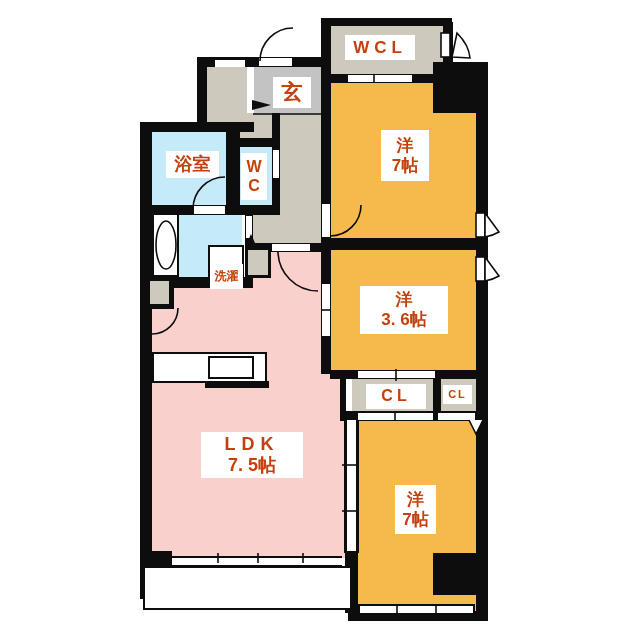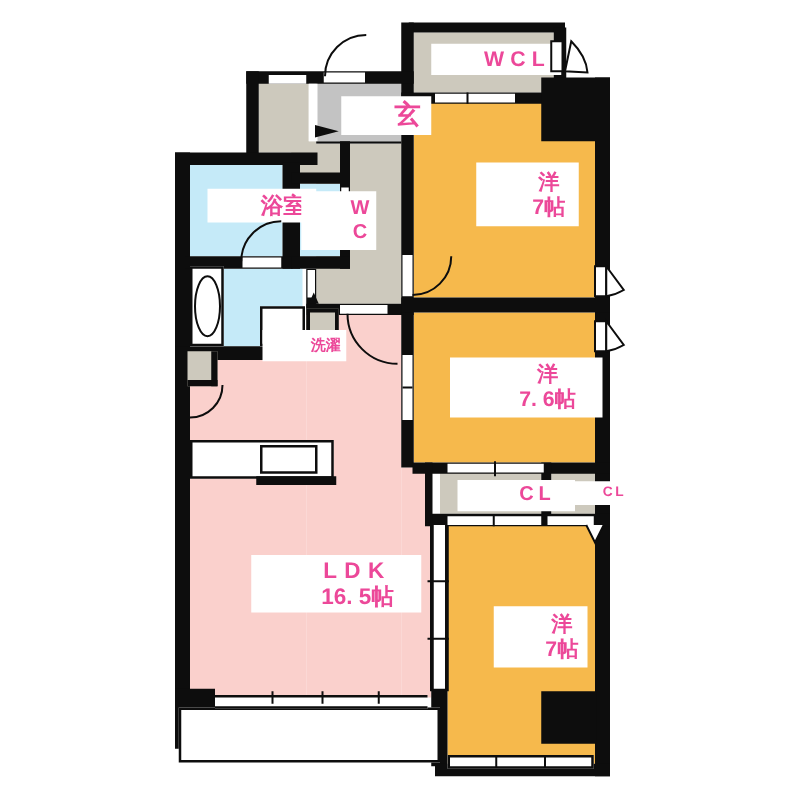--- a/index.html
+++ b/index.html
@@ -2,23 +2,23 @@
 <html><head>
 <meta charset="utf-8">
 <style>
   html,body{margin:0;padding:0;background:#fff;}
   #plan{position:relative;width:640px;height:640px;background:#fff;overflow:hidden;
         font-family:"Liberation Sans","DejaVu Sans",sans-serif;}
   .wall{position:absolute;background:var(--c-wall);}
   .fill{position:absolute;}
   .gap{position:absolute;background:#fff;}
   .box{position:absolute;box-sizing:border-box;}
-  .lbl{position:absolute;background:#fff;color:#ec4899;display:flex;flex-direction:column;
+  .lbl{position:absolute;background:#fff;color:#c2410c;display:flex;flex-direction:column;
        align-items:center;justify-content:center;text-align:center;line-height:1.15;
-       font-weight:bold;padding-left:34px;}
+       font-weight:bold;}
   .lbl span{display:block;white-space:nowrap;}
   svg{position:absolute;left:0;top:0;pointer-events:none;}
 </style>
 </head>
 <body>
 
 <div id="plan" style="--c-wall: #0d0d0d; --c-bedroom: #f6b94c; --c-ldk: #fad0cc; --c-wet: #c5eaf8; --c-entrance: #c3c3c3; --c-hall: #cdc9bd;">
 
   <div class="fill" style="left:233px;top:113px;width:42px;height:27px;background:var(--c-hall)"></div>
   <div class="fill" style="left:253px;top:113px;width:68px;height:130px;background:var(--c-hall)"></div>
@@ -109,35 +109,35 @@
   </div>
   <div class="lbl" style="left:210px;top:264px;width:33px;height:25px;font-size:12px">
     <span>洗濯</span>
   </div>
   <div class="lbl" style="left:381px;top:130px;width:48px;height:51px;font-size:17px">
     <span>洋</span>
       <span>7帖</span>
   </div>
   <div class="lbl" style="left:360px;top:286px;width:88px;height:48px;font-size:17px">
     <span>洋</span>
-      <span>7. 6帖</span>
+      <span>3. 6帖</span>
   </div>
   <div class="lbl" style="left:366px;top:384px;width:60px;height:25px;font-size:16px;letter-spacing:4px">
     <span>CL</span>
   </div>
   <div class="lbl" style="left:443px;top:385px;width:29px;height:19px;font-size:11px;letter-spacing:2px">
     <span>CL</span>
   </div>
   <div class="lbl" style="left:395px;top:485px;width:41px;height:49px;font-size:17px">
     <span>洋</span>
       <span>7帖</span>
   </div>
-  <div class="lbl" style="left:201px;top:444px;width:102px;height:46px;font-size:18px">
+  <div class="lbl" style="left:201px;top:432px;width:102px;height:46px;font-size:18px">
     <span style="letter-spacing:6px">LDK</span>
-      <span>16. 5帖</span>
+      <span>7. 5帖</span>
   </div>
 
   <svg width="640" height="640" viewBox="0 0 640 640">
     <g fill="none" stroke="#0d0d0d" stroke-width="1.6">
       <path d="M 260 61 A 33 33 0 0 1 293 28"></path>
       <path d="M 193 209 A 32 32 0 0 1 225 177"></path>
       <path d="M 278 251 A 40 40 0 0 0 318 291"></path>
       <path d="M 330 236 A 31 31 0 0 0 361 205"></path>
       <path d="M 152 334 A 26 26 0 0 0 178 308"></path>
     </g>

